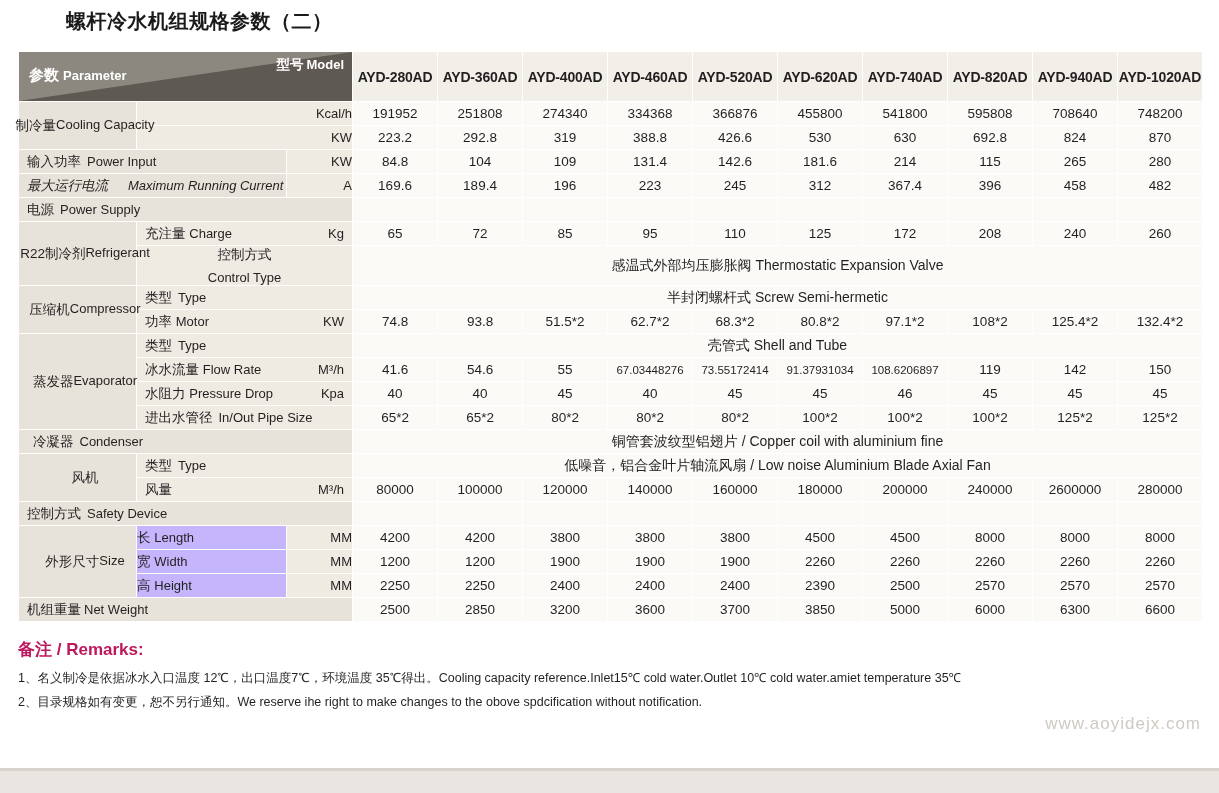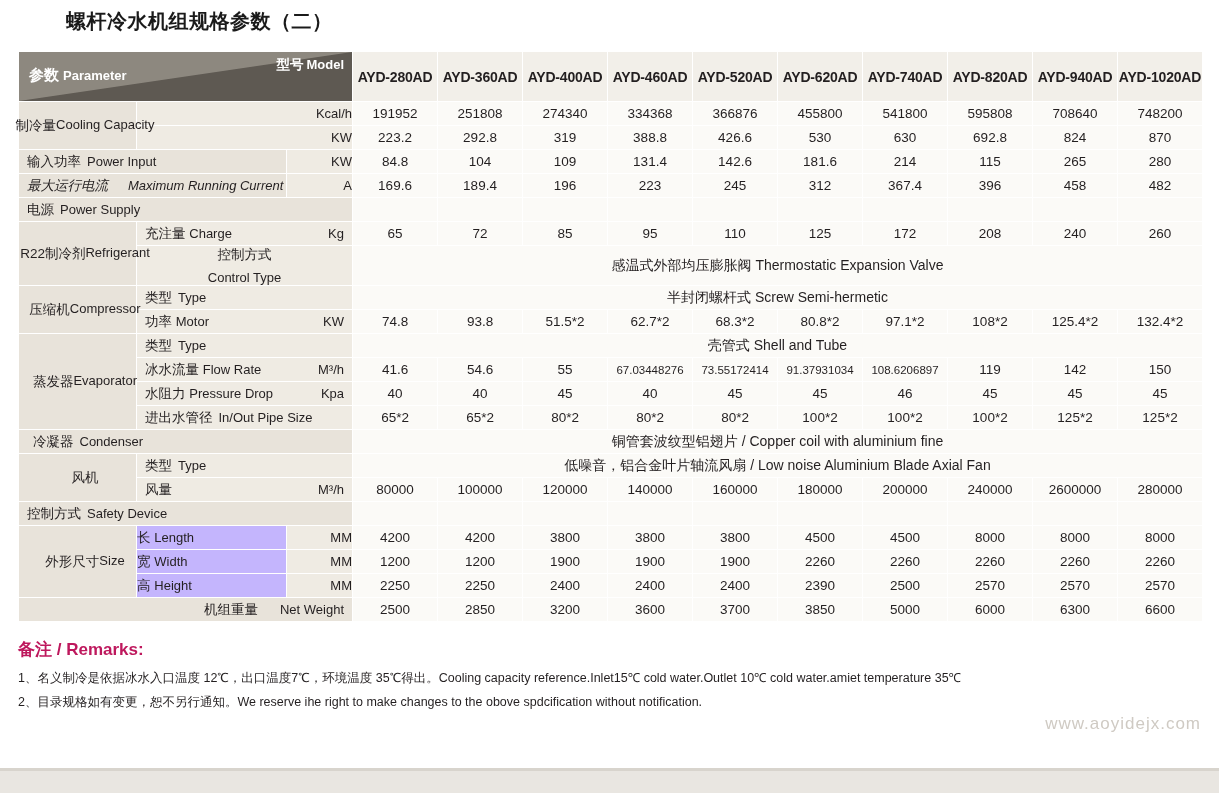--- a/index.html
+++ b/index.html
@@ -593,21 +593,21 @@
         <td class="val">2400</td>
         <td class="val">2390</td>
         <td class="val">2500</td>
         <td class="val">2570</td>
         <td class="val">2570</td>
         <td class="val">2570</td>
       </tr>
 
       <tr class="r">
         <td class="lbl-a" colspan="3">
-          <div class="lbl-inner" style="justify-content:flex-end;gap:22px;">
+          <div class="lbl-inner" style="justify-content:flex-start;gap:3px;">
             <span class="cn">机组重量</span>
             <span class="en">Net Weight</span>
           </div>
         </td>
         <td class="val">2500</td>
         <td class="val">2850</td>
         <td class="val">3200</td>
         <td class="val">3600</td>
         <td class="val">3700</td>
         <td class="val">3850</td>

